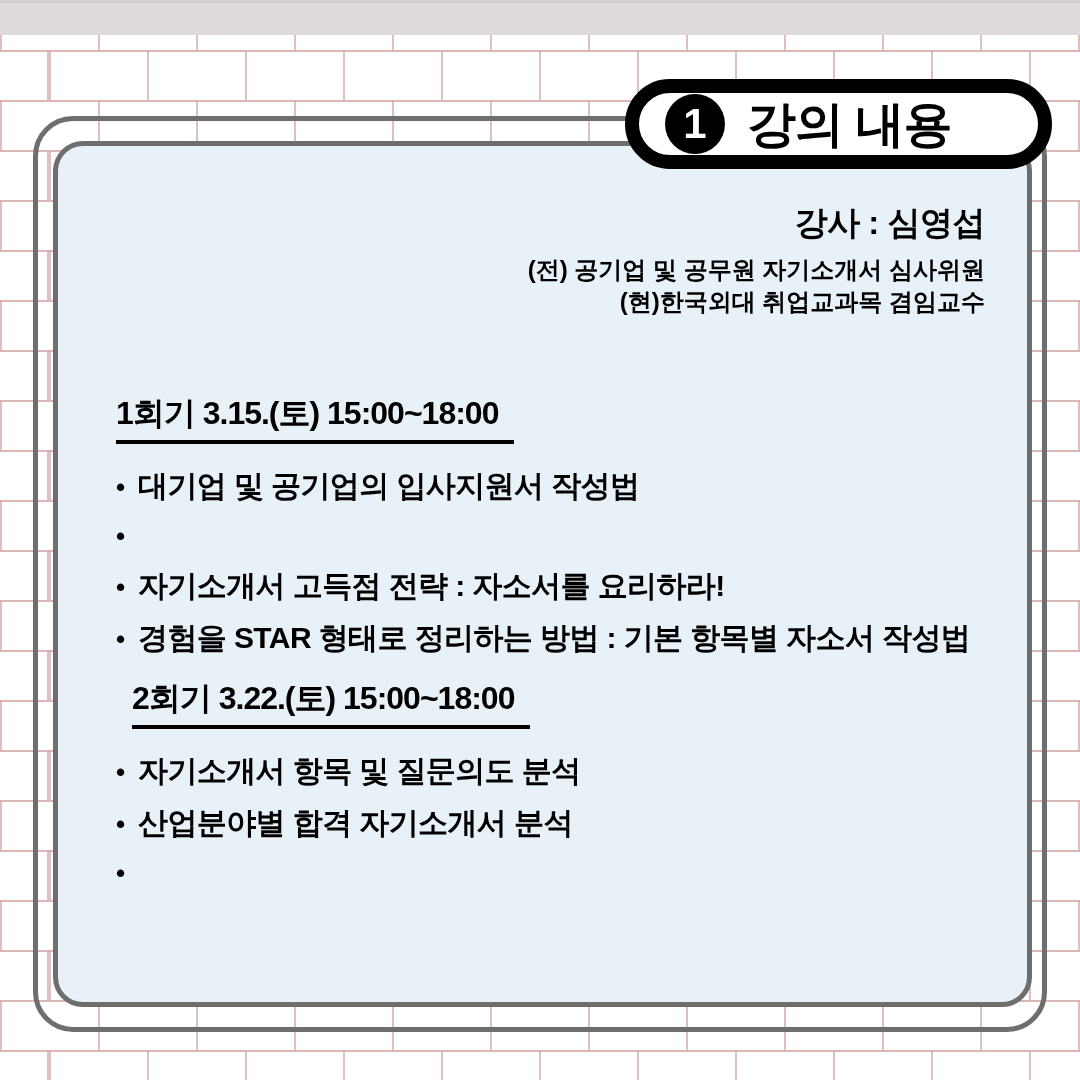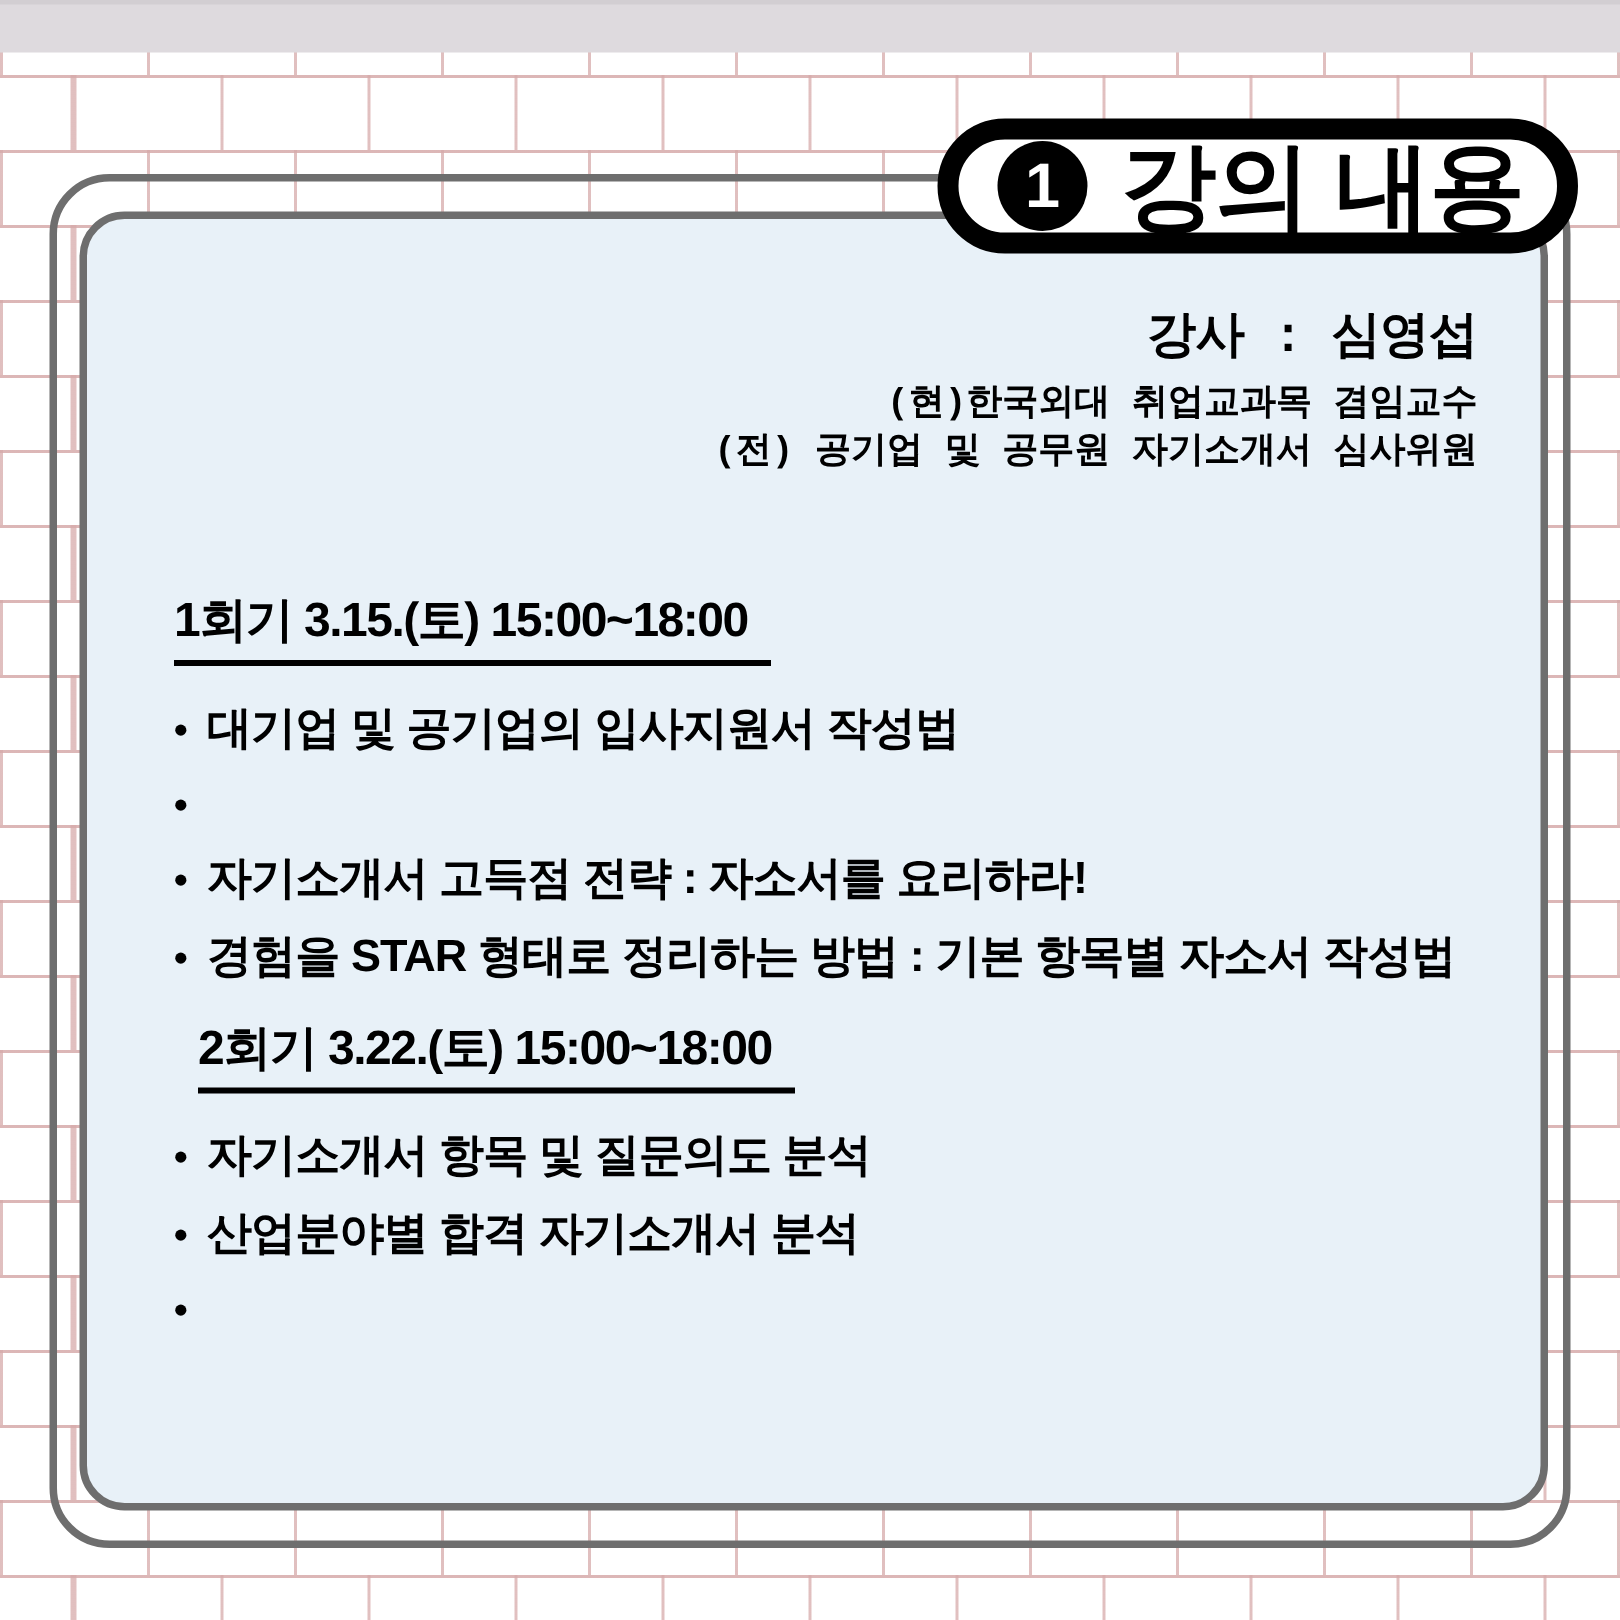--- a/index.html
+++ b/index.html
@@ -126,36 +126,35 @@
     font-weight: bold;
     display: flex;
     align-items: center;
     justify-content: center;
     flex: 0 0 auto;
     line-height: 1;
     font-family: "Liberation Sans", "DejaVu Sans", sans-serif;
   }
   .badge-text {
     margin-left: 22px;
-    font-size: 64px;
+    font-size: 49px;
     font-weight: bold;
     color: #000000;
     letter-spacing: -1px;
     line-height: 1;
     white-space: nowrap;
   }
 
   
   .instructor {
     position: absolute;
     right: 42px;
     top: 55px;
     text-align: right;
     color: #000000;
-    font-family: Liberation Mono, monospace;
   }
   .instructor-name {
     font-size: 33px;
     font-weight: bold;
     letter-spacing: -0.5px;
     margin-bottom: 8px;
     white-space: nowrap;
   }
   .instructor-cred {
     font-size: 24px;
@@ -248,22 +247,22 @@
   </div>
 
   <div class="top-bar"></div>
 
   <div class="outer-frame"></div>
 
   <div class="inner-card">
 
     <div class="instructor">
       <div class="instructor-name">강사 : 심영섭</div>
+      <div class="instructor-cred">(전) 공기업 및 공무원 자기소개서 심사위원</div>
       <div class="instructor-cred">(현)한국외대 취업교과목 겸임교수</div>
-      <div class="instructor-cred">(전) 공기업 및 공무원 자기소개서 심사위원</div>
     </div>
 
     <div class="session session-1">
       <div class="session-heading">1회기 3.15.(토) 15:00~18:00</div>
       <ul class="bullets">
         <li class="bullet-item">
           <span class="bullet-dot">•</span>
           <span class="bullet-label">대기업 및 공기업의 입사지원서 작성법</span>
         </li>
         <li class="bullet-item">

